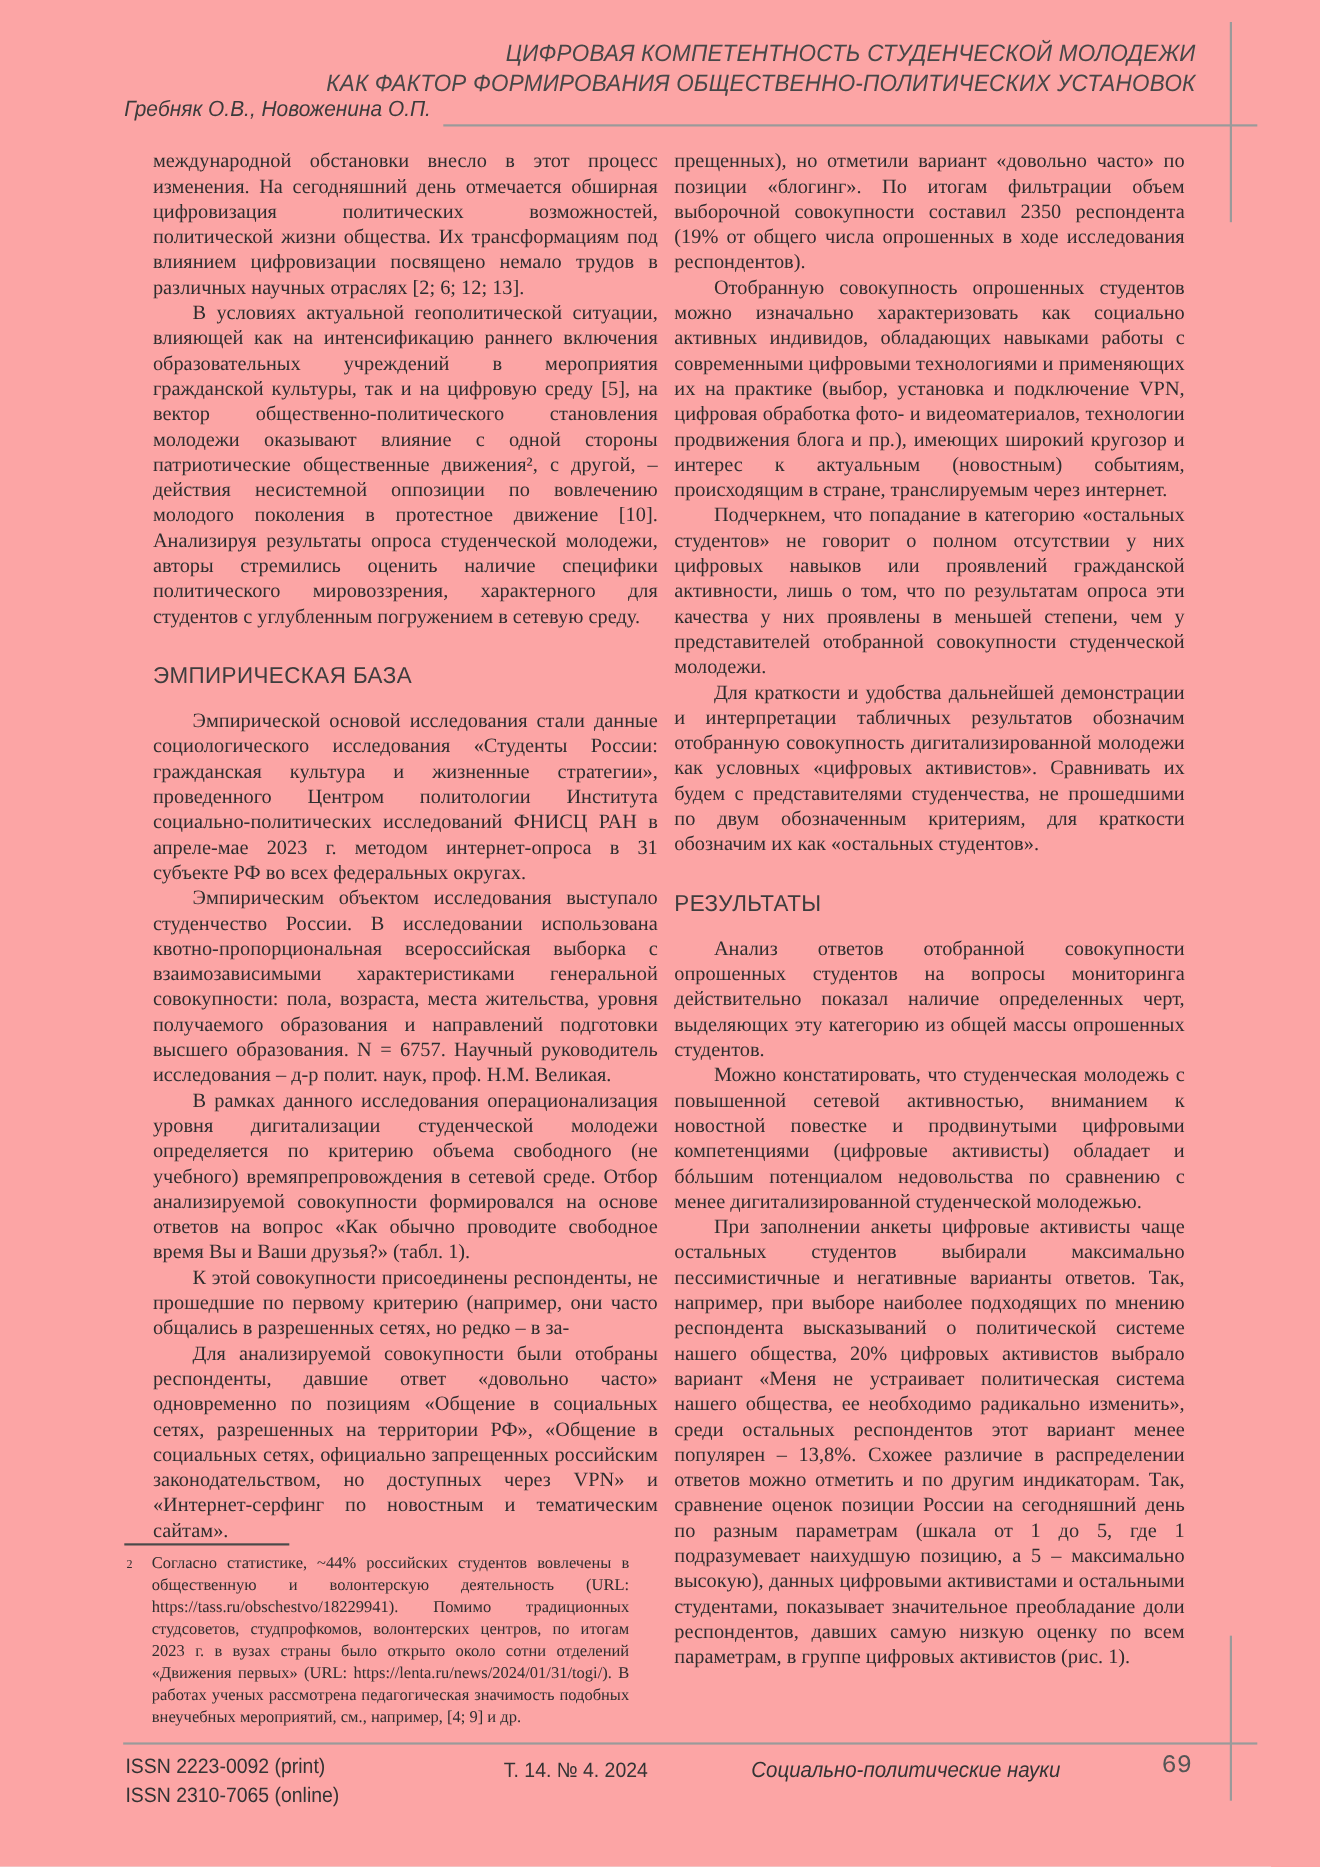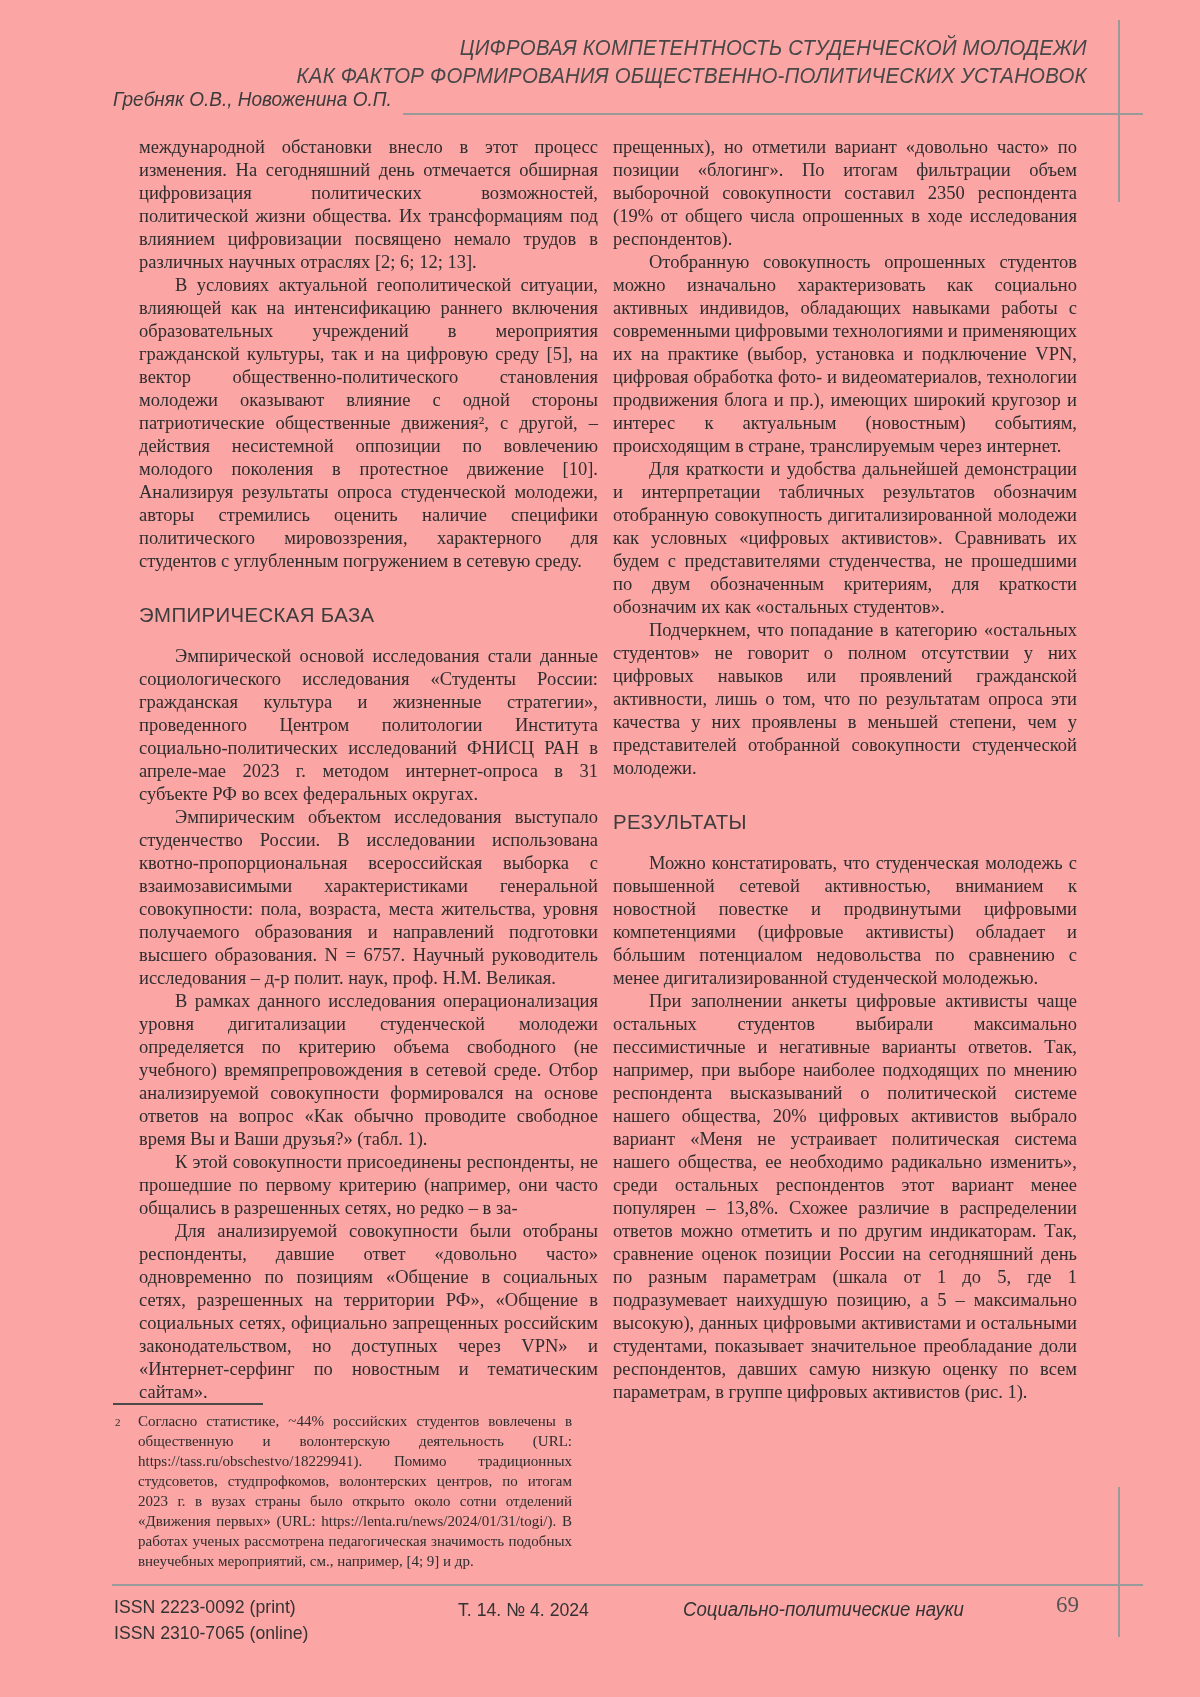--- a/index.html
+++ b/index.html
@@ -158,21 +158,21 @@
     position: absolute;
     left: 683px;
     top: 1598px;
     font-size: 20px;
     font-style: italic;
   }
   .pagenum {
     position: absolute;
     left: 1056px;
     top: 1592px;
-    font-family: Liberation Serif, serif;
+    font-family: Liberation Mono, monospace;
     font-size: 23px;
     font-weight: 400;
     color: #555555;
   }
 </style>
 </head>
 <body>
 
 <div class="page">
 
@@ -199,23 +199,24 @@
     <div class="footnote-rule"></div>
     <p class="footnote">
       <sup class="fn-marker">2</sup>
       <span class="fn-text">Согласно статистике, ~44% российских студентов вовлечены в общественную и волонтерскую деятельность (URL: https://tass.ru/obschestvo/18229941). Помимо традиционных студсоветов, студпрофкомов, волонтерских центров, по итогам 2023 г. в вузах страны было открыто около сотни отделений «Движения первых» (URL: https://lenta.ru/news/2024/01/31/togi/). В работах ученых рассмотрена педагогическая значимость подобных внеучебных мероприятий, см., например, [4; 9] и др.</span>
     </p>
   </div>
 
   <div class="col col-right">
     <p class="cont">прещенных), но отметили вариант «довольно часто» по позиции «блогинг». По итогам фильтрации объем выборочной совокупности составил 2350 респондента (19% от общего числа опрошенных в ходе исследования респондентов).</p>
     <p>Отобранную совокупность опрошенных студентов можно изначально характеризовать как социально активных индивидов, обладающих навыками работы с современными цифровыми технологиями и применяющих их на практике (выбор, установка и подключение VPN, цифровая обработка фото- и видеоматериалов, технологии продвижения блога и пр.), имеющих широкий кругозор и интерес к актуальным (новостным) событиям, происходящим в стране, транслируемым через интернет.</p>
+    <p>Подчеркнем, что попадание в категорию «остальных студентов» не говорит о полном отсутствии у них цифровых навыков или проявлений гражданской активности, лишь о том, что по результатам опроса эти качества у них проявлены в меньшей степени, чем у представителей отобранной совокупности студенческой молодежи.</p>
     <p>Для краткости и удобства дальнейшей демонстрации и интерпретации табличных результатов обозначим отобранную совокупность дигитализированной молодежи как условных «цифровых активистов». Сравнивать их будем с представителями студенчества, не прошедшими по двум обозначенным критериям, для краткости обозначим их как «остальных студентов».</p>
-    <p>Подчеркнем, что попадание в категорию «остальных студентов» не говорит о полном отсутствии у них цифровых навыков или проявлений гражданской активности, лишь о том, что по результатам опроса эти качества у них проявлены в меньшей степени, чем у представителей отобранной совокупности студенческой молодежи.</p>
     <h2 class="section-heading">РЕЗУЛЬТАТЫ</h2>
+    <p>Анализ ответов отобранной совокупности опрошенных студентов на вопросы мониторинга действительно показал наличие определенных черт, выделяющих эту категорию из общей массы опрошенных студентов.</p>
     <p>Можно констатировать, что студенческая молодежь с повышенной сетевой активностью, вниманием к новостной повестке и продвинутыми цифровыми компетенциями (цифровые активисты) обладает и бóльшим потенциалом недовольства по сравнению с менее дигитализированной студенческой молодежью.</p>
     <p>При заполнении анкеты цифровые активисты чаще остальных студентов выбирали максимально пессимистичные и негативные варианты ответов. Так, например, при выборе наиболее подходящих по мнению респондента высказываний о политической системе нашего общества, 20% цифровых активистов выбрало вариант «Меня не устраивает политическая система нашего общества, ее необходимо радикально изменить», среди остальных респондентов этот вариант менее популярен – 13,8%. Схожее различие в распределении ответов можно отметить и по другим индикаторам. Так, сравнение оценок позиции России на сегодняшний день по разным параметрам (шкала от 1 до 5, где 1 подразумевает наихудшую позицию, а 5 – максимально высокую), данных цифровыми активистами и остальными студентами, показывает значительное преобладание доли респондентов, давших самую низкую оценку по всем параметрам, в группе цифровых активистов (рис. 1).</p>
   </div>
 
   <div class="footer-rule"></div>
   <div class="issn footer-text">
     <div>ISSN 2223-0092 (print)</div>
     <div>ISSN 2310-7065 (online)</div>
   </div>
   <div class="volume footer-text">Т. 14. № 4. 2024</div>

